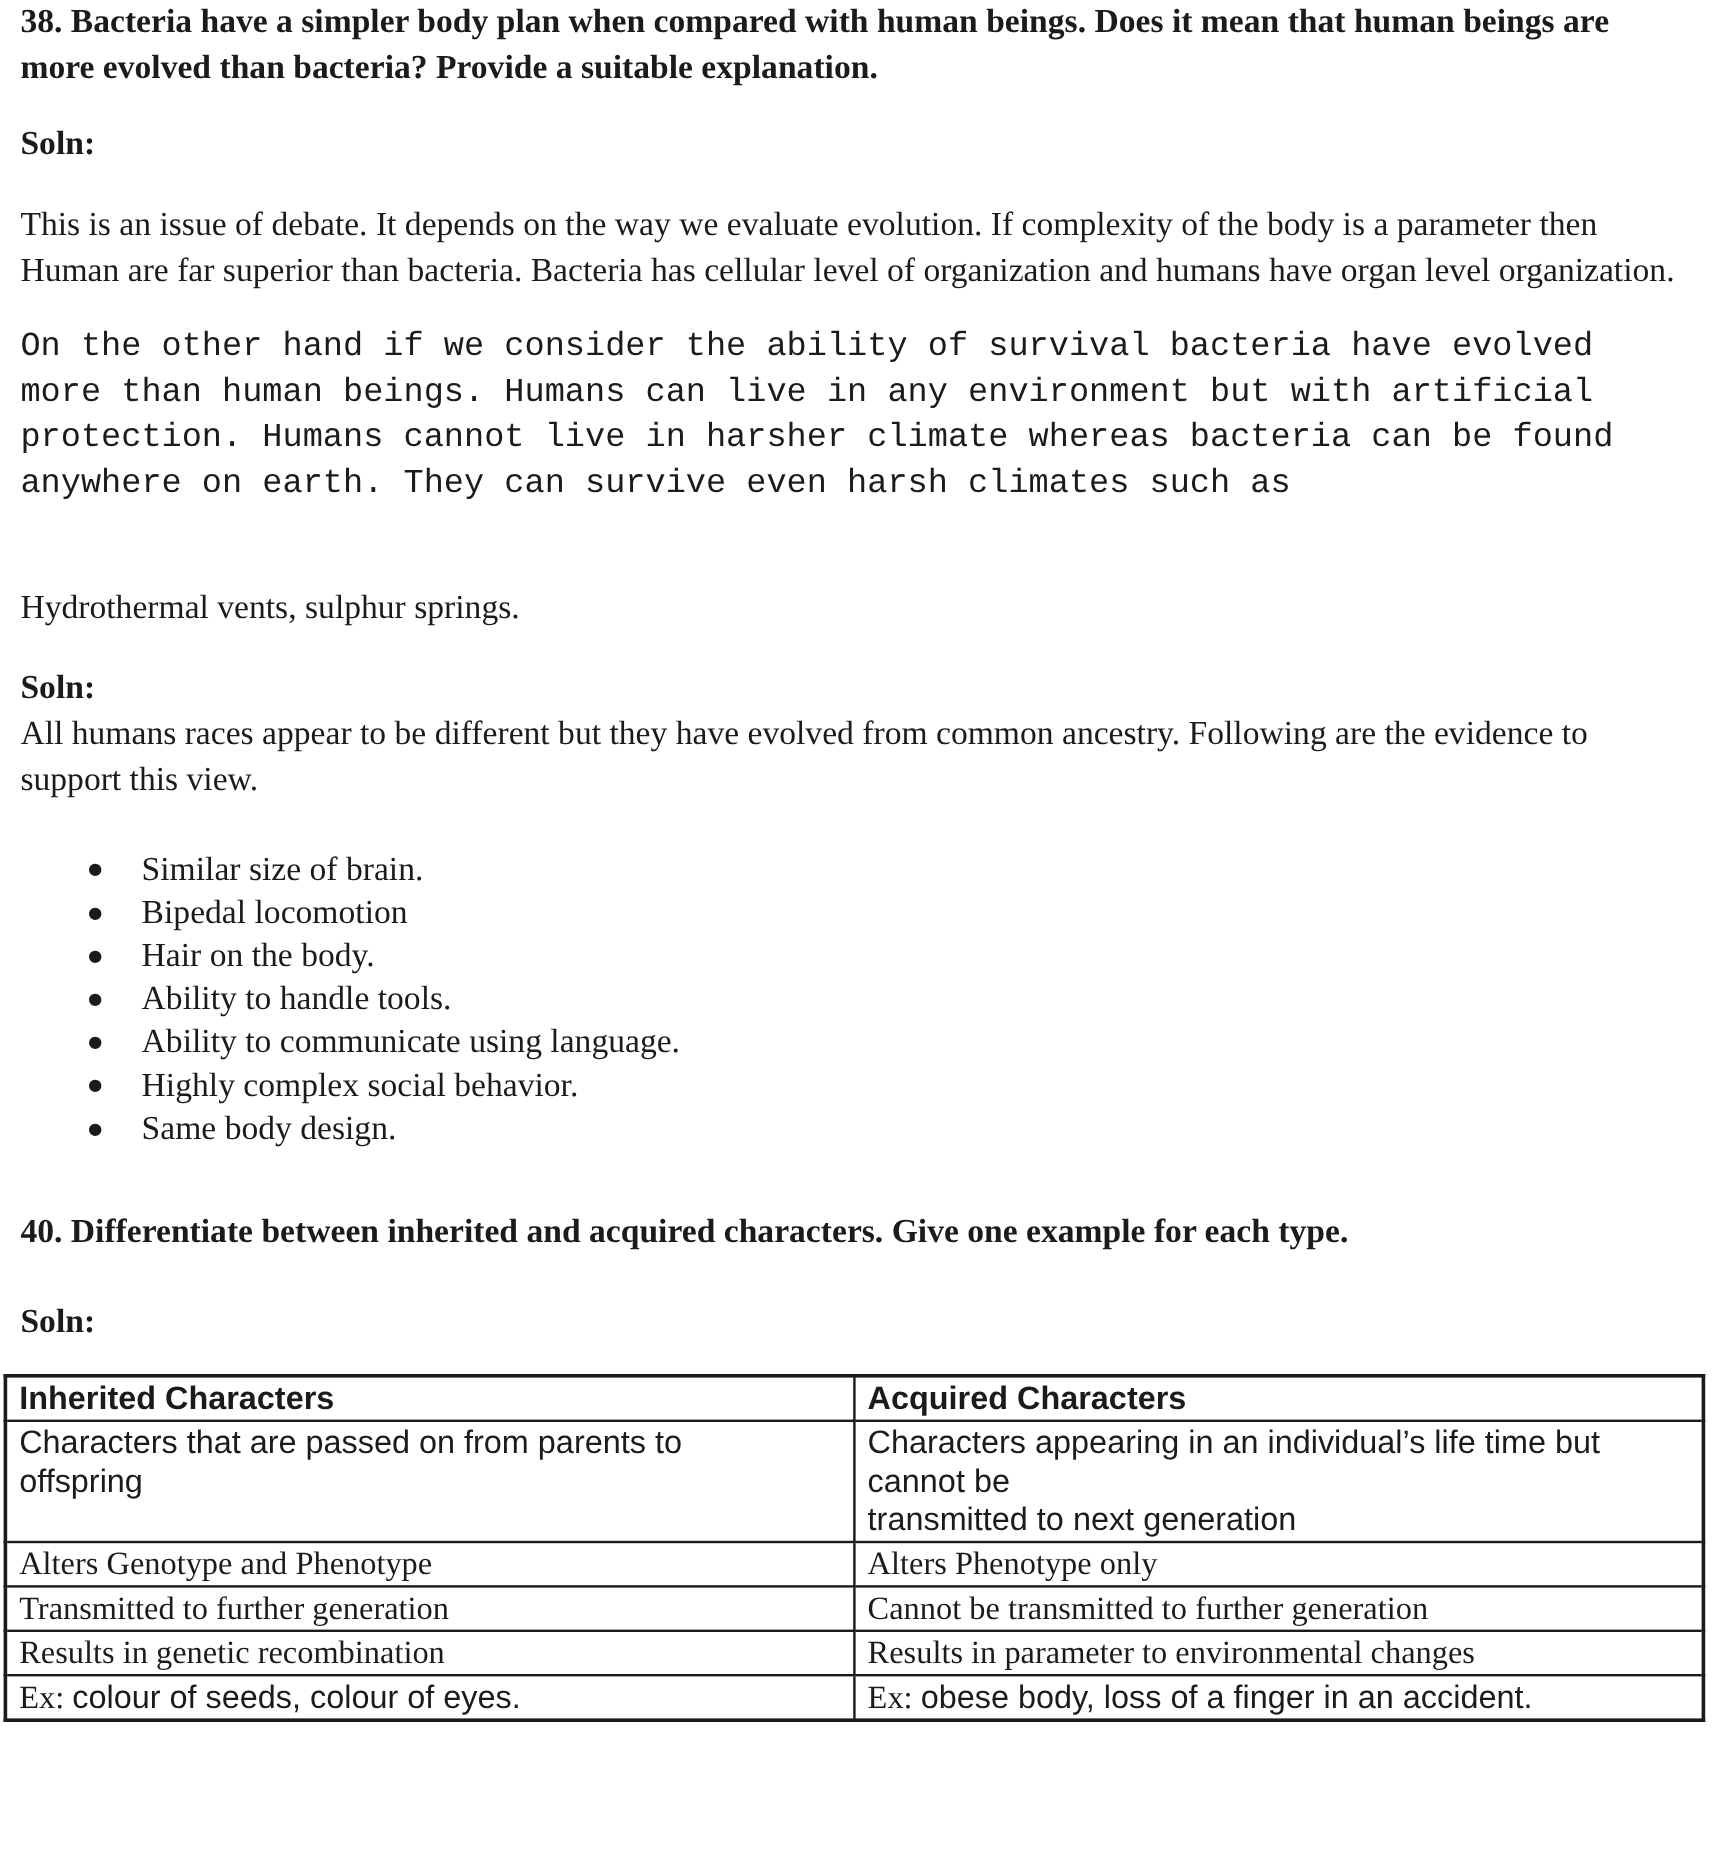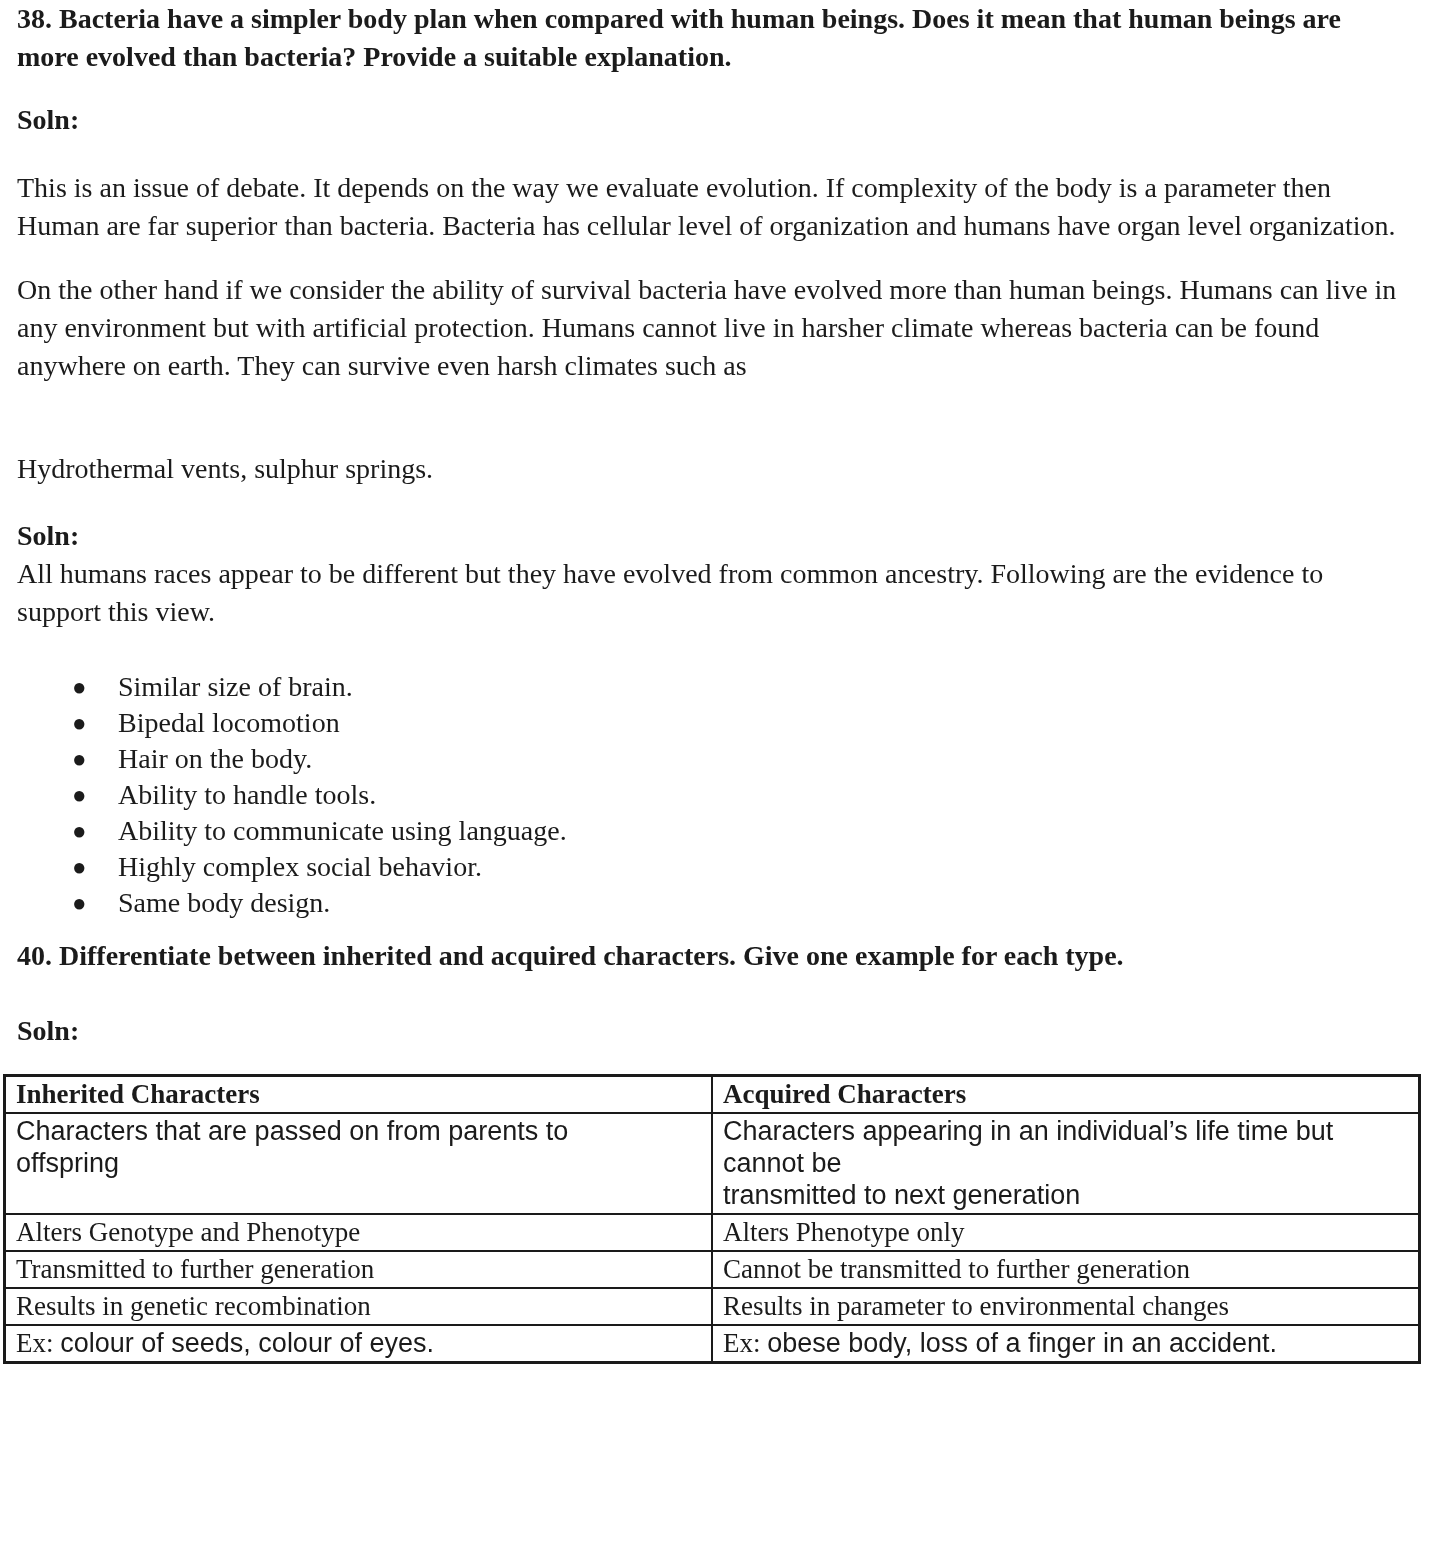--- a/index.html
+++ b/index.html
@@ -15,26 +15,26 @@
     overflow: hidden;
   }
   .content { padding: 0 16px 0 17px; }
   .qh { font-weight: bold; margin: 0; }
   .soln { font-weight: bold; margin: 0; }
   p { margin: 0; }
 
   .q38-h   { margin-top: 0; }
   .q38-soln{ margin-top: 25px; }
   .q38-p1  { margin-top: 30px; }
-  .q38-p2  { margin-top: 26px; }
+  .q38-p2  { margin-top: 26px; font-family: Liberation Mono, monospace; }
   .q38-p3  { margin-top: 65px; }
   .q39-h   { margin-top: 30px; }
   .q39-soln{ margin-top: 29px; }
   .q39-p1  { }
-  .q40-h   { margin-top: 16px; }
+  .q40-h   { margin-top: 49px; }
   .q40-soln{ margin-top: 37px; }
 
   ul.evidence {
     list-style: none;
     margin: 38px 0 0 0;
     padding: 0 0 0 55px;
   }
   ul.evidence li { display: flex; line-height: 36px; }
   ul.evidence .bullet {
     flex: none;
@@ -51,21 +51,21 @@
   }
   table.compare th, table.compare td {
     border: 2px solid #1a1a1a;
     padding: 1px 10px 2px 10px;
     vertical-align: top;
     text-align: left;
     font-size: 27px;
     line-height: 32px;
     white-space: pre-line;
   }
-  table.compare th { font-weight: bold; font-family: Liberation Serif, serif; }
+  table.compare th { font-weight: bold; font-family: Liberation Sans, sans-serif; }
   td.serif { font-family: "Liberation Serif", serif; }
   td.sans  { font-family: "Liberation Sans", sans-serif; }
   .ex-prefix { font-family: "Liberation Serif", serif; }
   .ex-rest   { font-family: "Liberation Sans", sans-serif; text-align: center; }
 </style>
 </head>
 <body>
 
 <div class="page">
   <div class="content">

